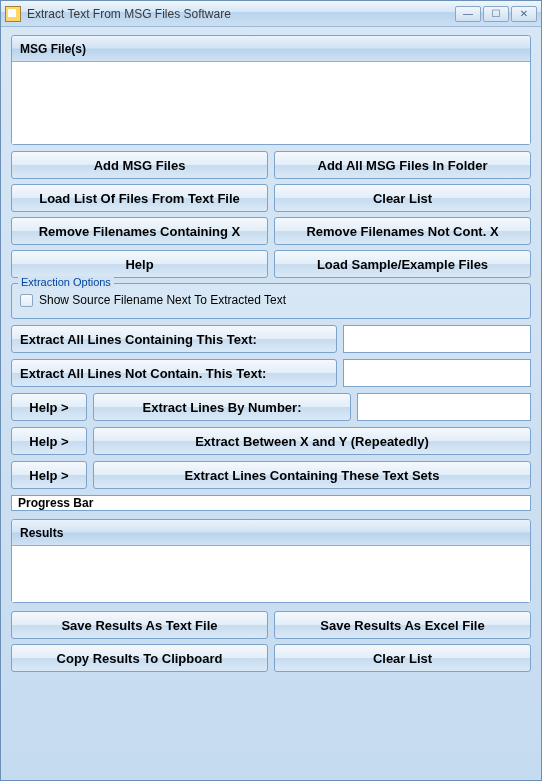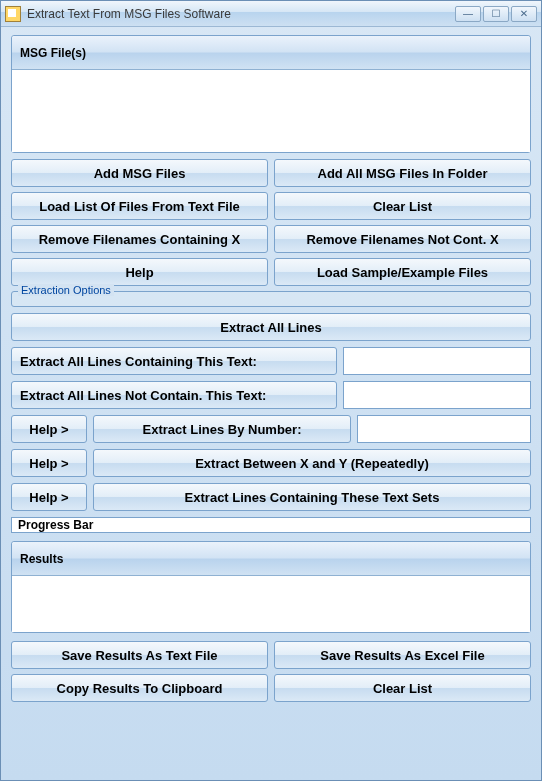--- a/index.html
+++ b/index.html
@@ -65,21 +65,21 @@
   .content {
     padding: 8px 10px;
   }
   .group-box {
     border: 1px solid #7ba3cc;
     border-radius: 3px;
     background: #fff;
     margin-bottom: 6px;
   }
   .group-header {
-    height: 34px;
+    height: 26px;
     background: linear-gradient(to bottom, #eaf2fb 0%, #d2e3f4 48%, #b9d3ed 52%, #d0e2f3 100%);
     border-bottom: 1px solid #8fb1d2;
     display: flex;
     align-items: center;
     padding: 6px 8px;
     font-weight: bold;
     font-size: 12px;
     color: #000;
     border-radius: 3px 3px 0 0;
   }
@@ -251,23 +251,26 @@
       <div class="btn">Remove Filenames Containing X</div>
       <div class="btn">Remove Filenames Not Cont. X</div>
     </div>
     <div class="btn-row">
       <div class="btn">Help</div>
       <div class="btn">Load Sample/Example Files</div>
     </div>
 
     <div class="fieldset">
       <div class="fieldset-legend">Extraction Options</div>
-    </div>
-
-    <div class="btn-full">Extract All Lines</div>
+      <div class="checkbox-row">
+        <div class="checkbox"></div>
+        <span>Show Source Filename Next To Extracted Text</span>
+      </div>
+    </div>
+
 
     <div class="flex-row">
       <div class="label-btn" style="flex:0 0 326px;justify-content:flex-start;">Extract All Lines Containing This Text:</div>
       <input class="text-input" type="text" value="" style="">
     </div>
 
     <div class="flex-row">
       <div class="label-btn" style="flex:0 0 326px;justify-content:flex-start;">Extract All Lines Not Contain. This Text:</div>
       <input class="text-input" type="text" value="" style="">
     </div>

